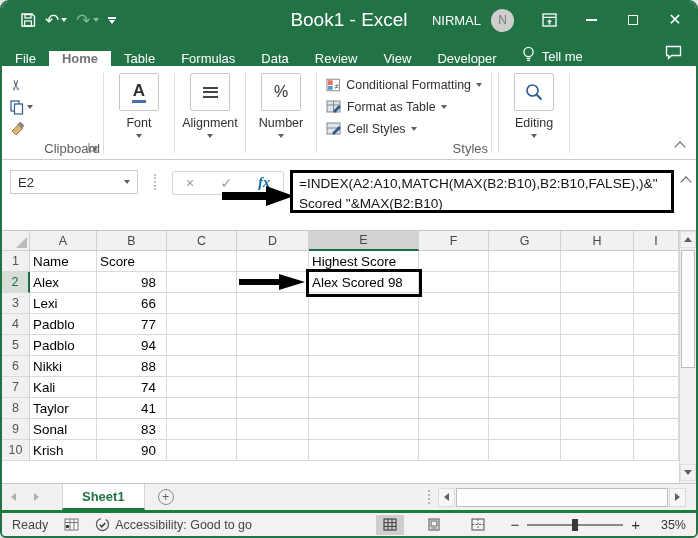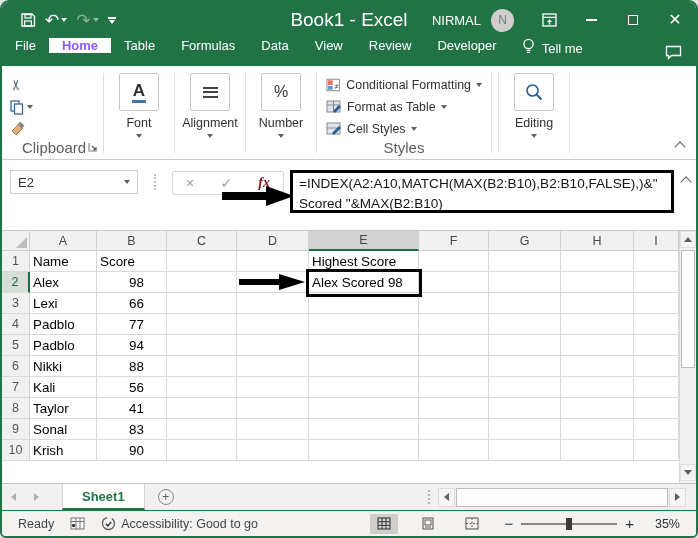--- a/index.html
+++ b/index.html
@@ -24,31 +24,31 @@
   .tb-right{position:absolute;right:0;top:0;height:36px;display:flex;align-items:center;z-index:2;}
   .username{font-size:13px;margin-right:10px;}
   .avatar{width:23px;height:23px;border-radius:50%;background:#cfcecd;color:#7a7a7a;display:flex;align-items:center;
           justify-content:center;font-size:12px;margin-right:14px;}
   .winbtn{width:42px;height:36px;display:flex;align-items:center;justify-content:center;color:#fff;}
   .maxbox{width:10px;height:10px;border:1.4px solid #fff;}
   .minbar{width:11px;height:1.6px;background:#fff;}
   .closex{font-size:16px;line-height:1;}
 
   
-  .tabrow{flex:0 0 28px;background:#217346;display:flex;align-items:flex-start;color:#fff;position:relative;}
+  .tabrow{flex:0 0 28px;background:#217346;display:flex;align-items:flex-end;color:#fff;position:relative;}
   .tab{padding:0 13px;display:flex;align-items:center;font-size:13px;z-index:1;}
-  .tab.active{background:#fff;color:#8b5cf6;font-weight:bold;}
+  .tab.active{background:#fff;color:#737373;font-weight:bold;}
   .tellme{display:flex;align-items:center;gap:7px;padding:0 12px;z-index:1;font-size:13px;}
   .commentbtn{position:absolute;right:14px;top:0;height:28px;display:flex;align-items:center;z-index:1;}
 
   
   .ribbon{flex:0 0 94px;background:#fff;border-bottom:1px solid #cfcdcb;display:flex;align-items:stretch;
           position:relative;padding:3px 0 0 6px;}
   .rdivider{width:1px;background:#e1dfdd;margin:4px 3px 6px 3px;}
-  .groupname{position:absolute;bottom:3px;left:0;right:0;text-align:center;font-size:15px;color:#605e5c;}
+  .groupname{position:absolute;bottom:3px;left:0;right:0;text-align:right;font-size:13px;color:#605e5c;}
   .clipgrp{position:relative;display:flex;padding:2px 2px 0 2px;width:92px;}
   .pastebtn{display:flex;flex-direction:column;align-items:center;width:44px;padding-top:3px;gap:3px;}
   .pastelabel{font-size:12px;color:#323130;}
   .clipcol{display:flex;flex-direction:column;gap:6px;padding-top:6px;align-items:flex-start;}
   .smallbtn{display:flex;align-items:center;gap:3px;height:16px;}
   .scissors{font-size:14px;color:#44546a;display:inline-block;transform:rotate(-90deg);}
   .launcher{position:absolute;bottom:3px;right:2px;}
   .cgrp{position:relative;display:flex;flex-direction:column;align-items:center;width:64px;padding-top:4px;}
   .cicon{width:40px;height:38px;border:1px solid #c8c6c4;border-radius:2px;background:#fff;display:flex;
          align-items:center;justify-content:center;}
@@ -65,21 +65,21 @@
                    border-top:1.6px solid #605e5c;transform:rotate(45deg);}
 
   
   .formularow{flex:0 0 71px;background:#fff;border-bottom:1px solid #c6c6c6;position:relative;}
   .namebox{position:absolute;left:8px;top:10px;width:128px;height:24px;border:1px solid #cfcdcb;background:#fff;
            display:flex;align-items:center;padding:0 7px;font-size:13px;color:#333;}
   .namebox .tri{margin-left:auto;}
   .dotsep{position:absolute;left:152px;top:14px;height:16px;border-left:2px dotted #c3c1bf;}
   .fxbox{position:absolute;left:170px;top:11px;width:112px;height:24px;border:1px solid #d8d6d4;border-radius:2px;
          display:flex;align-items:center;justify-content:space-around;color:#9a9896;font-size:14px;}
-  .fxglyph{font-style:italic;font-family:"Liberation Serif",serif;color:#7f1d1d;font-weight:bold;}
+  .fxglyph{font-style:italic;font-family:"Liberation Serif",serif;color:#0369a1;font-weight:bold;}
   .formulabox{position:absolute;left:288px;right:22px;top:10px;height:43px;border:3px solid #000;background:#fff;
               font-size:13.6px;line-height:20px;padding:1px 6px;color:#141414;white-space:nowrap;overflow:hidden;}
   .fchev{position:absolute;right:6px;top:18px;width:8px;height:8px;border-left:1.6px solid #605e5c;
          border-top:1.6px solid #605e5c;transform:rotate(45deg);}
   .arrow-anno{position:absolute;pointer-events:none;}
 
   
   .gridwrap{flex:1;display:flex;background:#fff;position:relative;overflow:hidden;}
   .sheetgrid{flex:1;}
   .hrow,.grow{display:grid;grid-template-columns:28px 67px 70px 70px 72px 110px 70px 72px 73px minmax(0,1fr);}
@@ -88,21 +88,21 @@
   .hcell{background:#f1f1f1;border-right:1px solid #cfcfcf;border-bottom:1px solid #cfcfcf;color:#474747;
          font-size:12.5px;display:flex;align-items:center;justify-content:center;position:relative;}
   .hcell.sel{background:#d2d2d2;border-bottom:2px solid #1e6b41;}
   .corner-tri{position:absolute;right:2px;bottom:2px;width:0;height:0;border-left:11px solid transparent;
               border-bottom:11px solid #bdbbb9;}
   .rh{background:#f1f1f1;border-right:1px solid #cfcfcf;border-bottom:1px solid #d9d9d9;color:#555;
       font-size:12.5px;display:flex;align-items:center;justify-content:center;}
   .rh.sel{background:#d7ddd7;color:#1e6b41;border-right:2px solid #1e6b41;}
   .cell{border-right:1px solid #d9d9d9;border-bottom:1px solid #d9d9d9;font-size:13.4px;color:#000;
         padding:0 3px;display:flex;align-items:center;white-space:nowrap;overflow:hidden;}
-  .cell.num{justify-content:flex-end;padding-right:22px;}
+  .cell.num{justify-content:flex-end;padding-right:10px;}
   .vscroll{flex:0 0 17px;background:#f1f1f1;border-left:1px solid #d6d6d6;position:relative;}
   .vbtn{position:absolute;left:0;right:0;height:17px;display:flex;align-items:center;justify-content:center;
         background:#f3f3f3;border:1px solid #e0e0e0;}
   .vbtn.up{top:0;} .vbtn.down{bottom:2px;}
   .tri-up{width:0;height:0;border-left:4px solid transparent;border-right:4px solid transparent;border-bottom:5px solid #606060;}
   .tri-down{width:0;height:0;border-left:4px solid transparent;border-right:4px solid transparent;border-top:5px solid #606060;}
   .tri-left{width:0;height:0;border-top:4px solid transparent;border-bottom:4px solid transparent;border-right:5px solid #606060;}
   .tri-right{width:0;height:0;border-top:4px solid transparent;border-bottom:4px solid transparent;border-left:5px solid #606060;}
   .vthumb{position:absolute;top:19px;left:1px;right:1px;height:118px;background:#fdfdfd;border:1px solid #bdbdbd;}
   .e2box{position:absolute;left:304px;top:38px;width:116px;height:28px;border:3px solid #000;pointer-events:none;}
@@ -118,22 +118,22 @@
   .addsheet{width:42px;display:flex;align-items:center;justify-content:center;}
   .pluscirc{width:16px;height:16px;border:1.3px solid #8a8886;border-radius:50%;display:flex;align-items:center;
             justify-content:center;color:#605e5c;font-size:12px;line-height:1;}
   .sb-spacer{flex:1;}
   .sb-dots{align-self:center;height:14px;border-left:2px dotted #b5b3b1;margin-right:8px;}
   .hscroll{display:flex;align-items:center;width:248px;margin:3px 10px 3px 0;}
   .hbtn{width:17px;height:19px;background:#f6f6f6;border:1px solid #dcdcdc;display:flex;align-items:center;justify-content:center;}
   .hthumb{flex:1;height:19px;background:#fdfdfd;border:1px solid #bdbdbd;margin:0 1px;}
 
   
-  .statusbar{flex:0 0 26px;background:#f3f2f1;border-top:1px solid #15803d;display:flex;align-items:center;
-             font-size:12.5px;color:#444;padding:0 16px;}
+  .statusbar{flex:0 0 26px;background:#f3f2f1;border-top:3px solid #15803d;display:flex;align-items:center;
+             font-size:12.5px;color:#444;padding:0 10px;}
   .sb-item{display:flex;align-items:center;gap:5px;margin-right:16px;}
   .viewbtns{display:flex;align-items:center;gap:16px;margin-right:18px;}
   .viewbtn{width:28px;height:20px;display:flex;align-items:center;justify-content:center;border-radius:1px;}
   .viewbtn.sel{background:#cfcecd;}
   .zoomer{display:flex;align-items:center;gap:8px;}
   .zoomsign{font-size:15px;color:#333;line-height:1;}
   .zoomtrack{width:96px;height:2px;background:#8a8886;position:relative;}
   .zoomthumb{position:absolute;left:45px;top:-5px;width:6px;height:12px;background:#3b3a39;}
   .zoomlabel{width:38px;text-align:right;color:#333;}
   .statusspacer{flex:1;}
@@ -186,22 +186,22 @@
       <span class="winbtn closex">✕</span>
     </div>
   </div>
 
   <div class="tabrow">
     <div class="tab">File</div>
     <div class="tab active">Home</div>
     <div class="tab">Table</div>
     <div class="tab">Formulas</div>
     <div class="tab">Data</div>
+    <div class="tab">Review</div>
     <div class="tab">View</div>
-    <div class="tab">Review</div>
     <div class="tab">Developer</div>
     <div class="tellme">
       <span>
         <svg width="13" height="17" viewBox="0 0 13 17">
             <circle cx="6.5" cy="6" r="4.6" fill="none" stroke="#fff" stroke-width="1.3"></circle>
             <line x1="4.6" y1="12.4" x2="8.4" y2="12.4" stroke="#fff" stroke-width="1.3"></line>
             <line x1="5" y1="14.4" x2="8" y2="14.4" stroke="#fff" stroke-width="1.3"></line>
           </svg>
       </span>
       <span>Tell me</span>
@@ -427,21 +427,21 @@
         <div class="cell"></div>
         <div class="cell"></div>
         <div class="cell"></div>
         <div class="cell"></div>
         <div class="cell"></div>
         <div class="cell"></div>
       </div>
       <div class="grow">
         <div class="rh">7</div>
         <div class="cell">Kali</div>
-        <div class="cell num">56</div>
+        <div class="cell num">74</div>
         <div class="cell"></div>
         <div class="cell"></div>
         <div class="cell"></div>
         <div class="cell"></div>
         <div class="cell"></div>
         <div class="cell"></div>
         <div class="cell"></div>
       </div>
       <div class="grow">
         <div class="rh">8</div>

